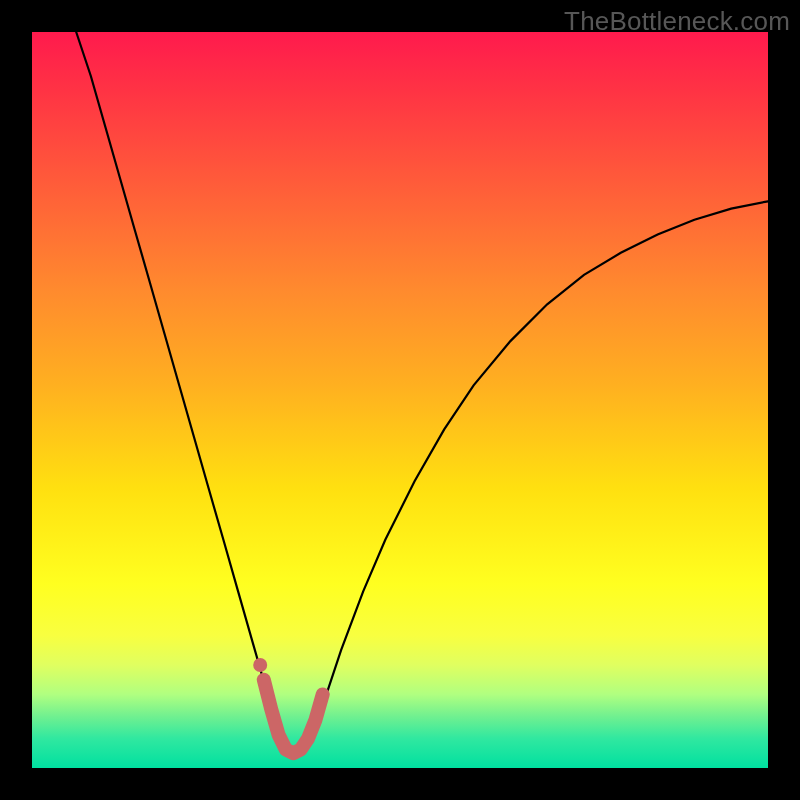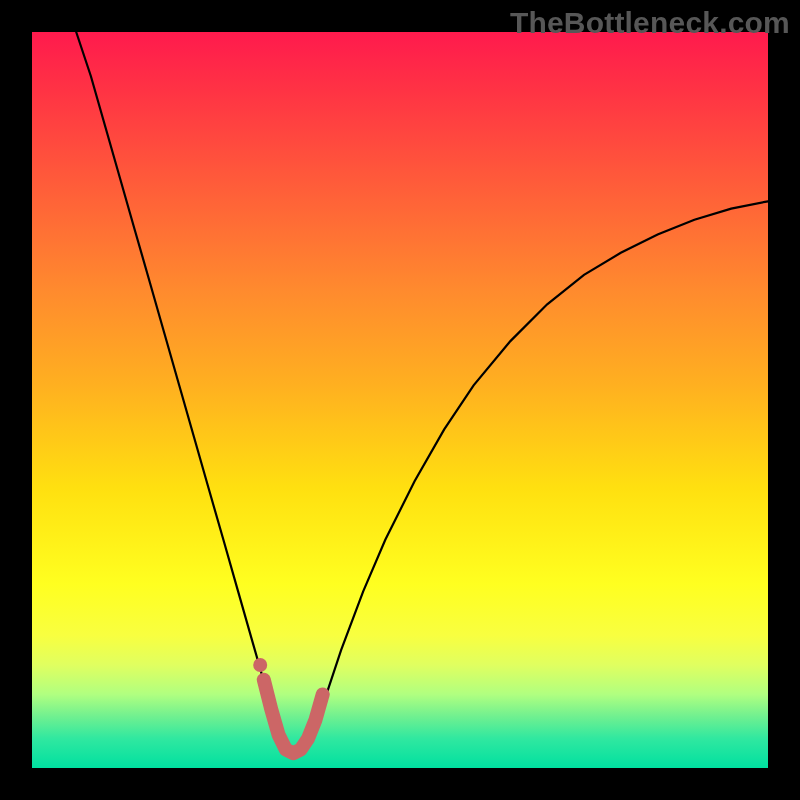--- a/index.html
+++ b/index.html
@@ -30,22 +30,22 @@
       #b0ff80 90%,
       #70f090 93%,
       #30e8a0 96%,
       #00e0a0 100%);
   }
   .watermark {
     position: absolute;
     top: 6px;
     right: 10px;
     color: #575757;
-    font-size: 30px;
-    font-weight: 700;
+    font-size: 26px;
+    font-weight: 400;
     letter-spacing: 0.2px;
     user-select: none;
   }
   svg.plot {
     position: absolute;
     top: 0;
     left: 0;
     width: 736px;
     height: 736px;
     overflow: visible;

